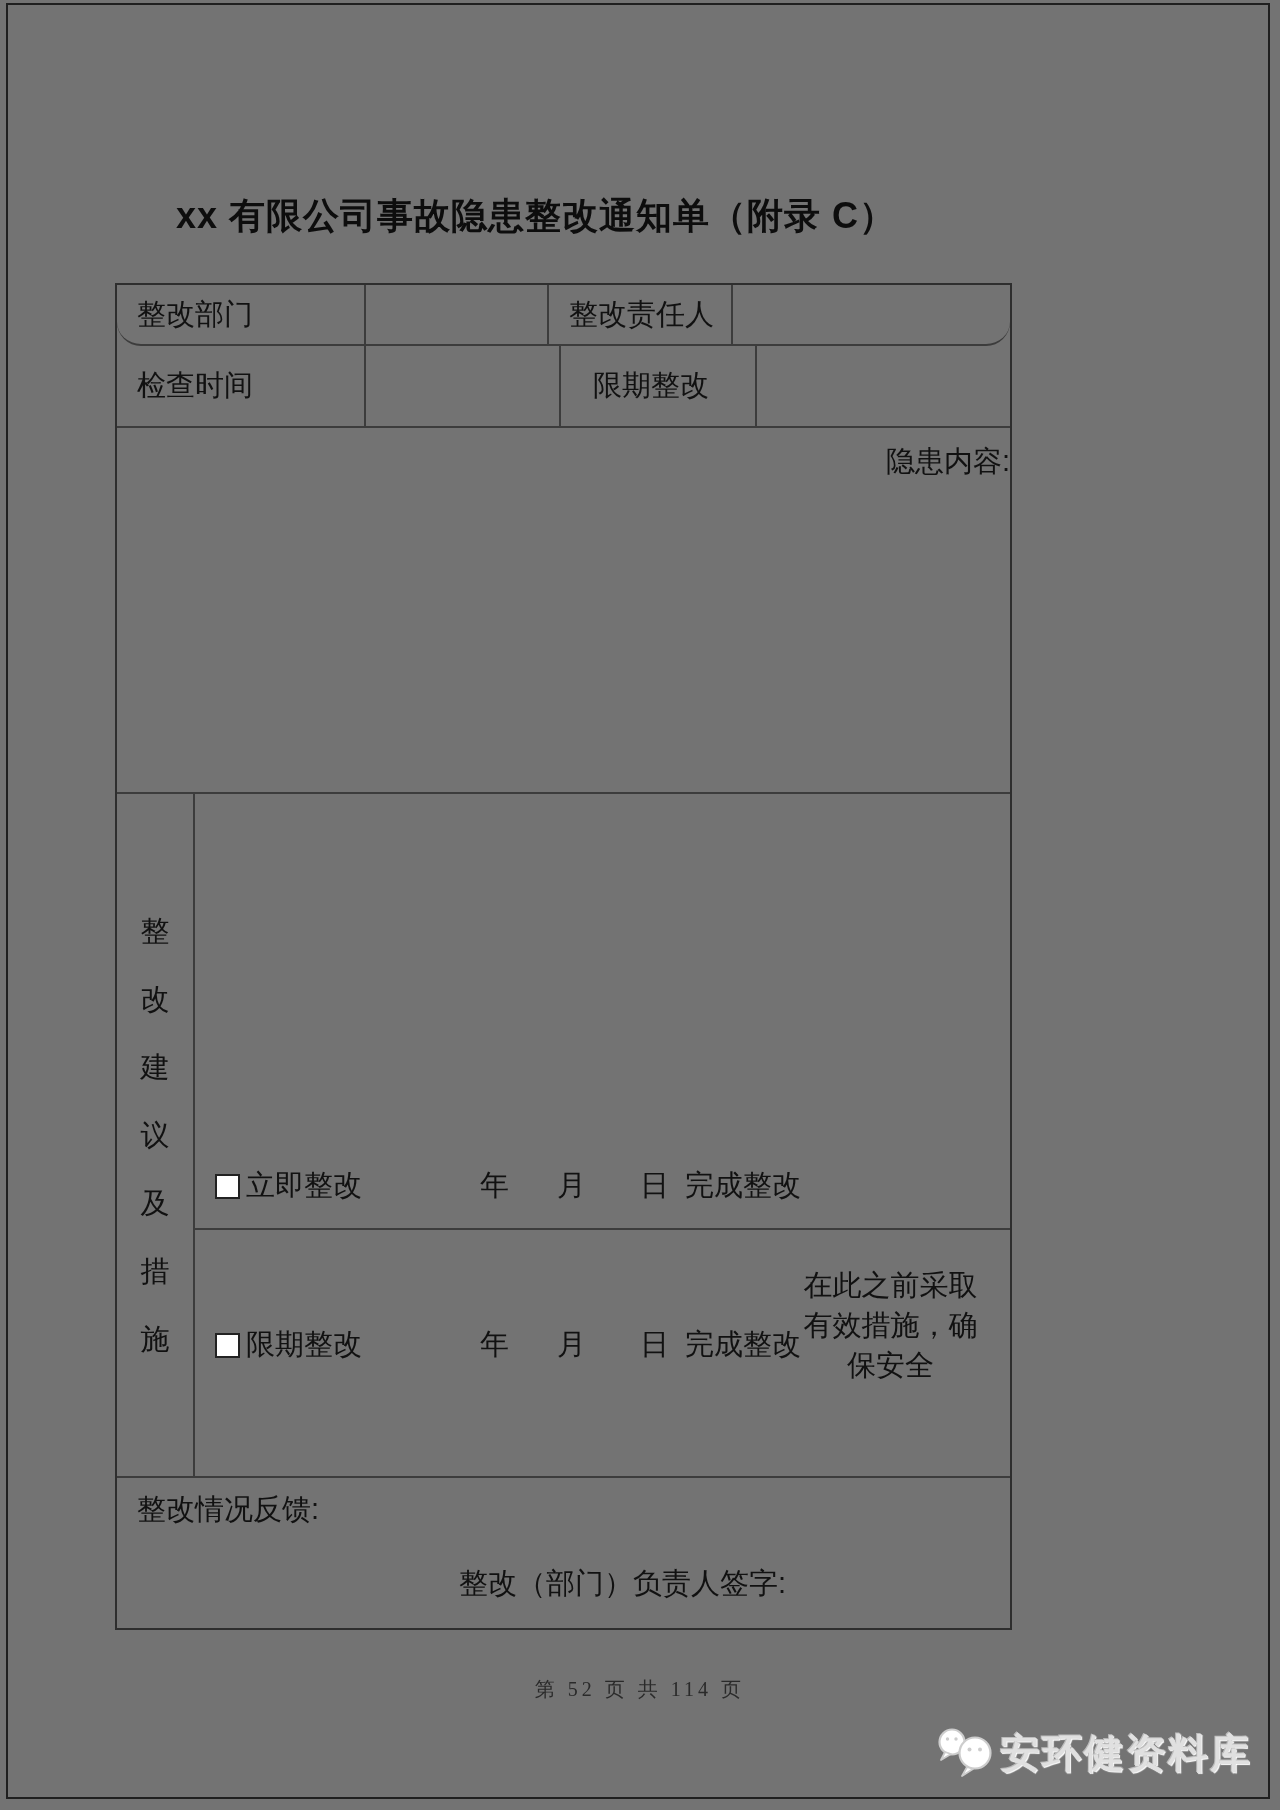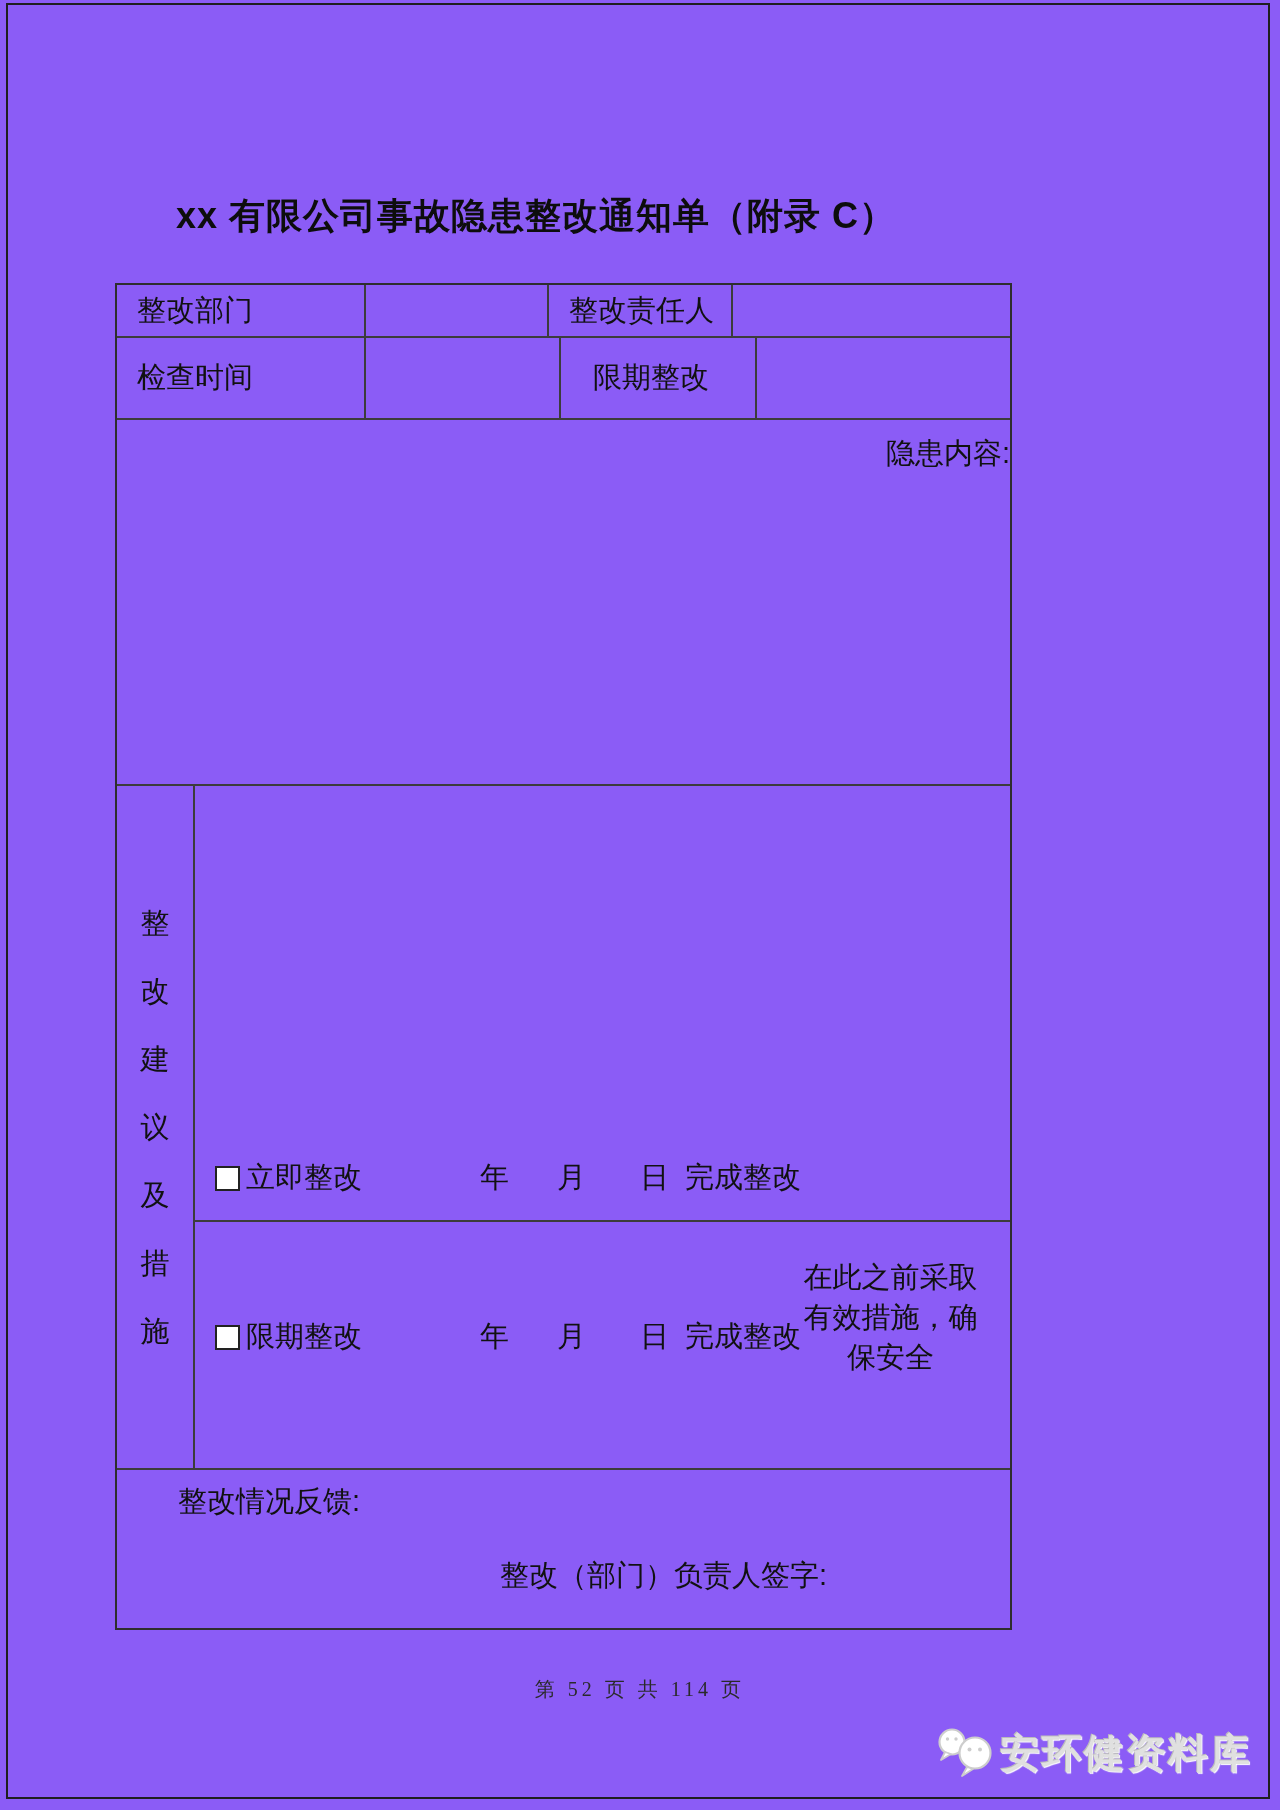--- a/index.html
+++ b/index.html
@@ -1,19 +1,19 @@
 <!DOCTYPE html>
 <html><head>
 <meta charset="utf-8">
 <style>
   html,body{margin:0;padding:0;background:#ffffff;}
   .canvas{
     position:relative;
     width:1280px;height:1810px;
-    background:#8b5cf6;
+    background:#737373;
     font-family:"Liberation Sans","DejaVu Sans",sans-serif;
     color:#111;
     overflow:hidden;
   }
   .page-border{
     position:absolute;left:6px;top:3px;
     width:1264px;height:1796px;
     border:2px solid #1f1f1f;
     box-sizing:border-box;
   }
@@ -23,24 +23,24 @@
   }
   
   .form-table{
     position:absolute;left:115px;top:283px;
     width:897px;height:1347px;
     border:2px solid #2e2e2e;
     box-sizing:border-box;
     font-size:29px;
   }
   .t-row{display:flex;box-sizing:border-box;border-bottom:2px solid #3c3c3c;}
-  .t-row:last-child{border-bottom:none;margin-left:41px;}
+  .t-row:last-child{border-bottom:none;}
   .cell{box-sizing:border-box;display:flex;align-items:center;padding-left:20px;}
   .v-div{border-right:2px solid #3c3c3c;}
-  .row-info1{height:53px;}
+  .row-info1{height:61px;border-radius:24px;}
   .row-info2{height:82px;gap:12px;}
   .c1{width:249px;}
   .c2{width:183px;}
   .c3{width:184px;}
   .c4{flex:1;}
   .row-hazard{height:366px;display:block;}
   .hazard-label{padding:14px 0 0 20px;text-align:right;}
   .row-rect{height:684px;padding:0;}
   .side-col{
     width:78px;box-sizing:border-box;border-right:2px solid #3c3c3c;

